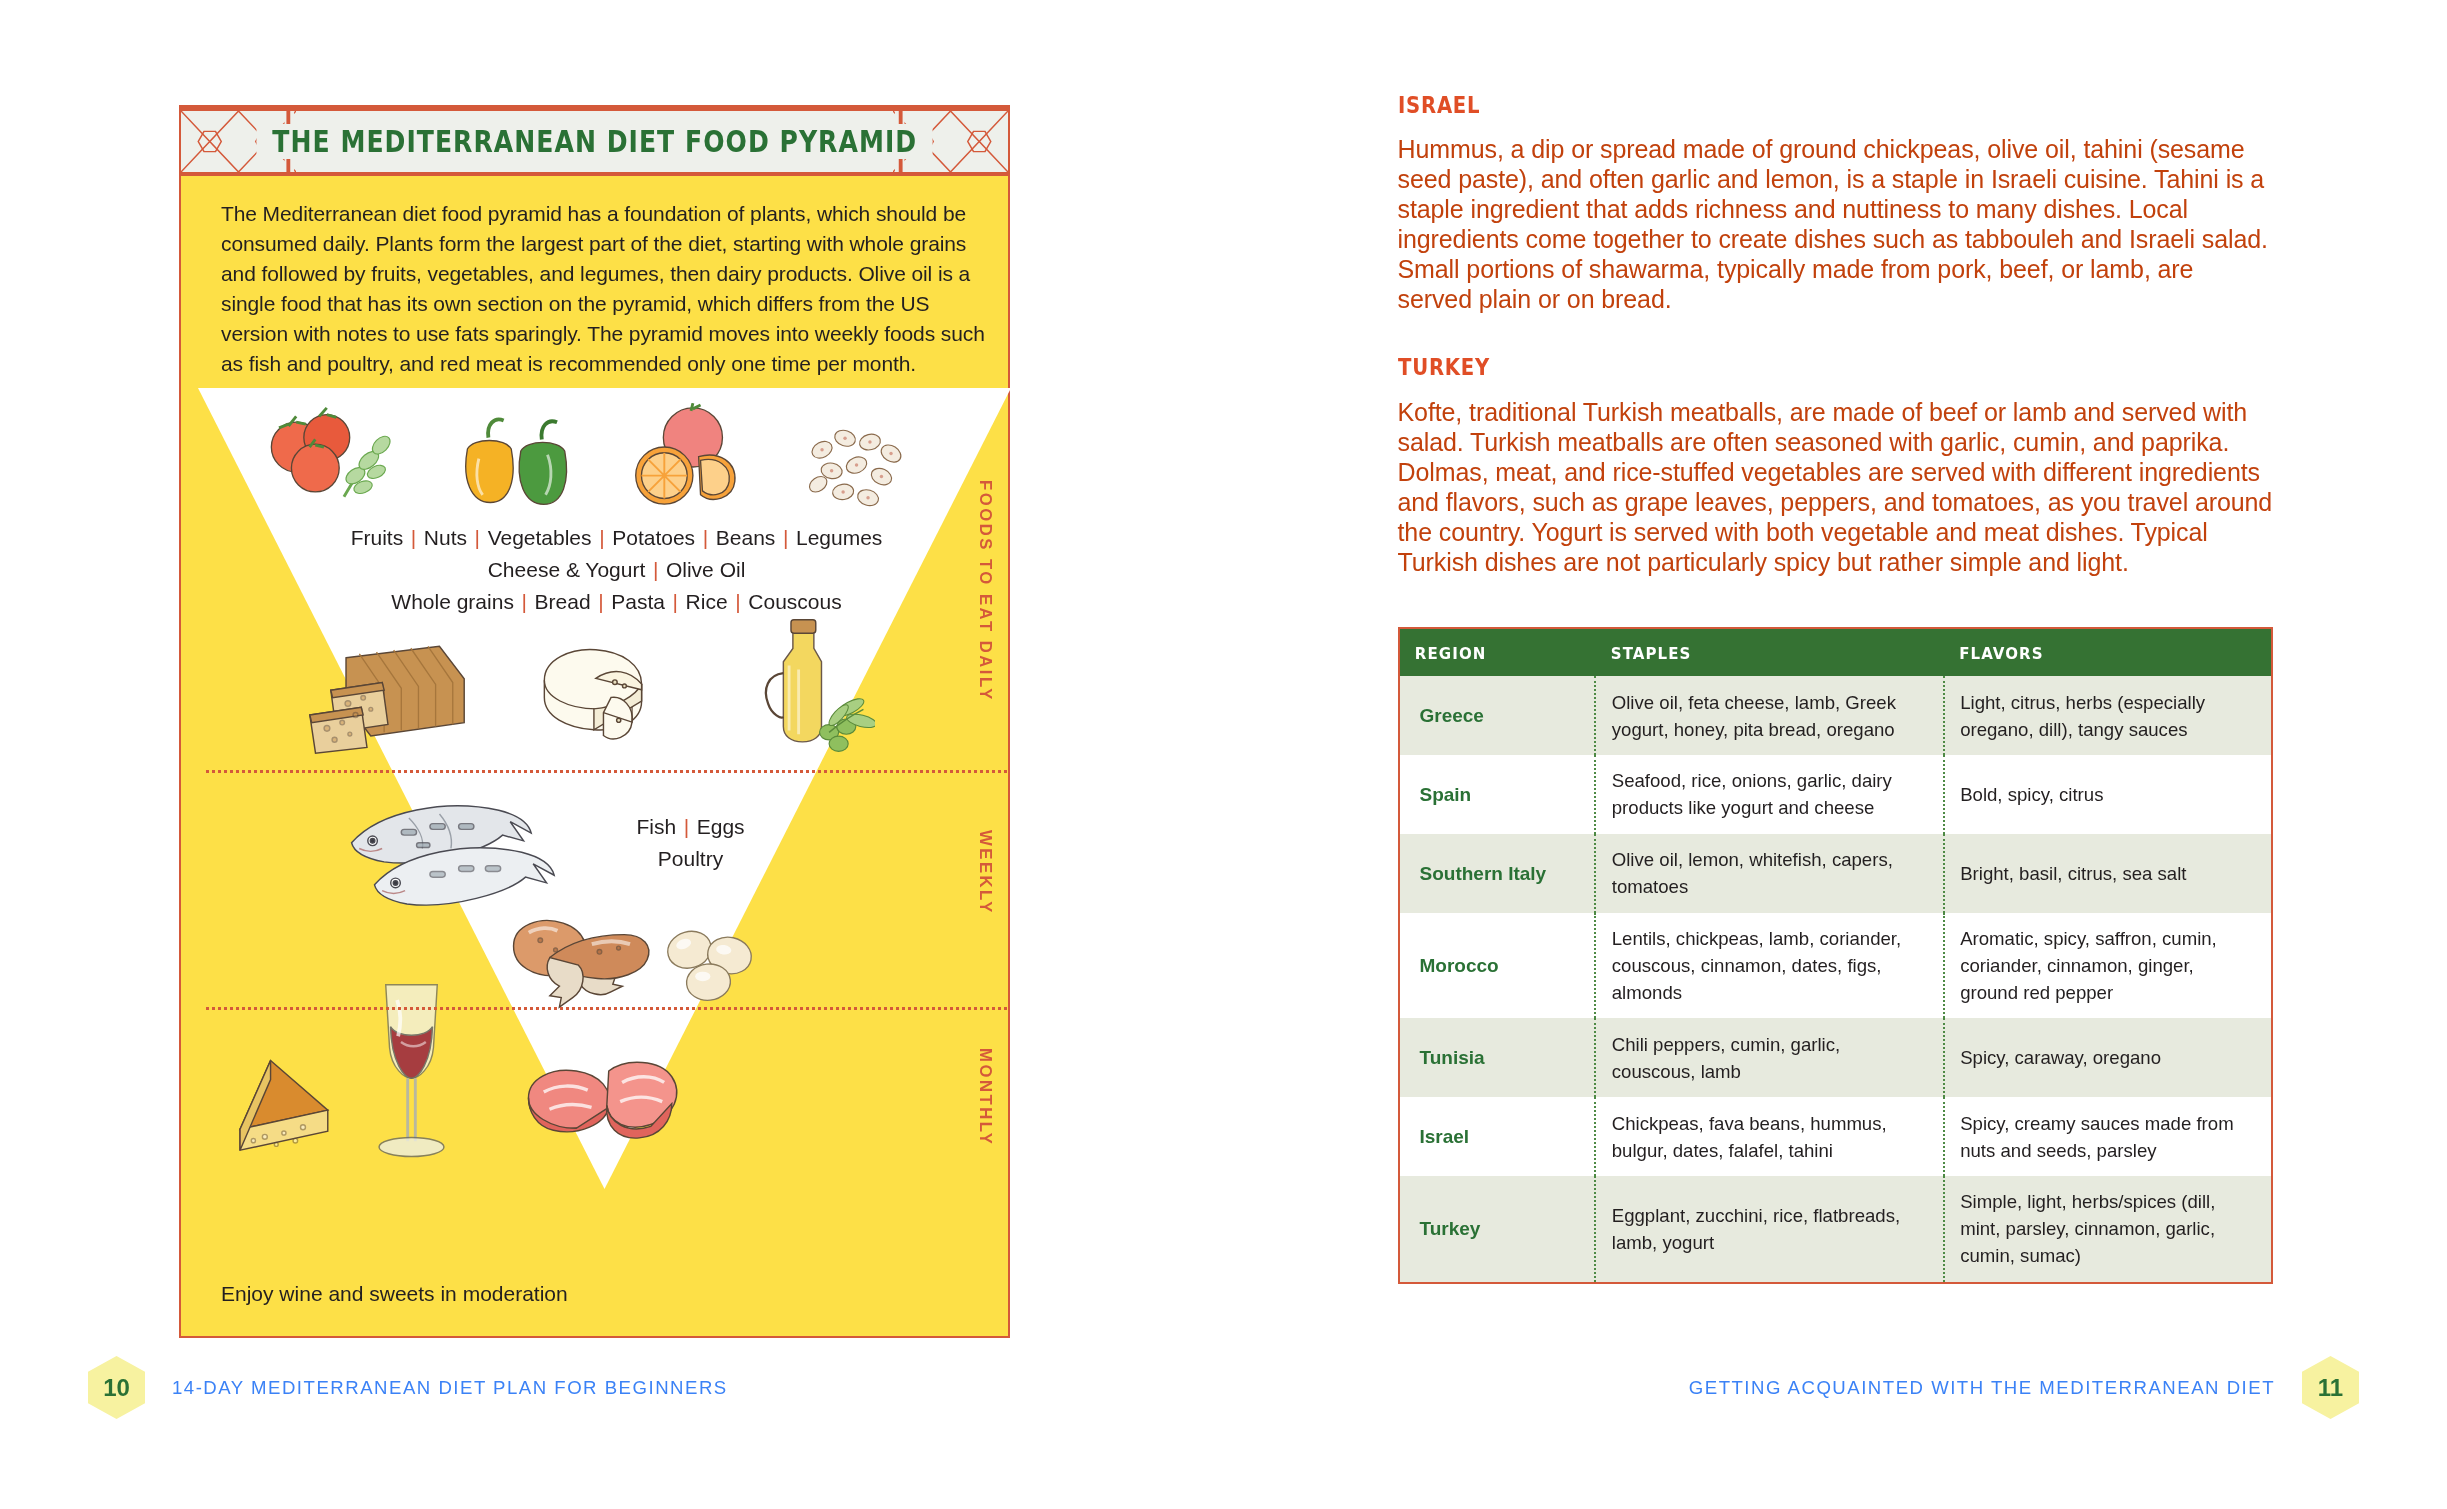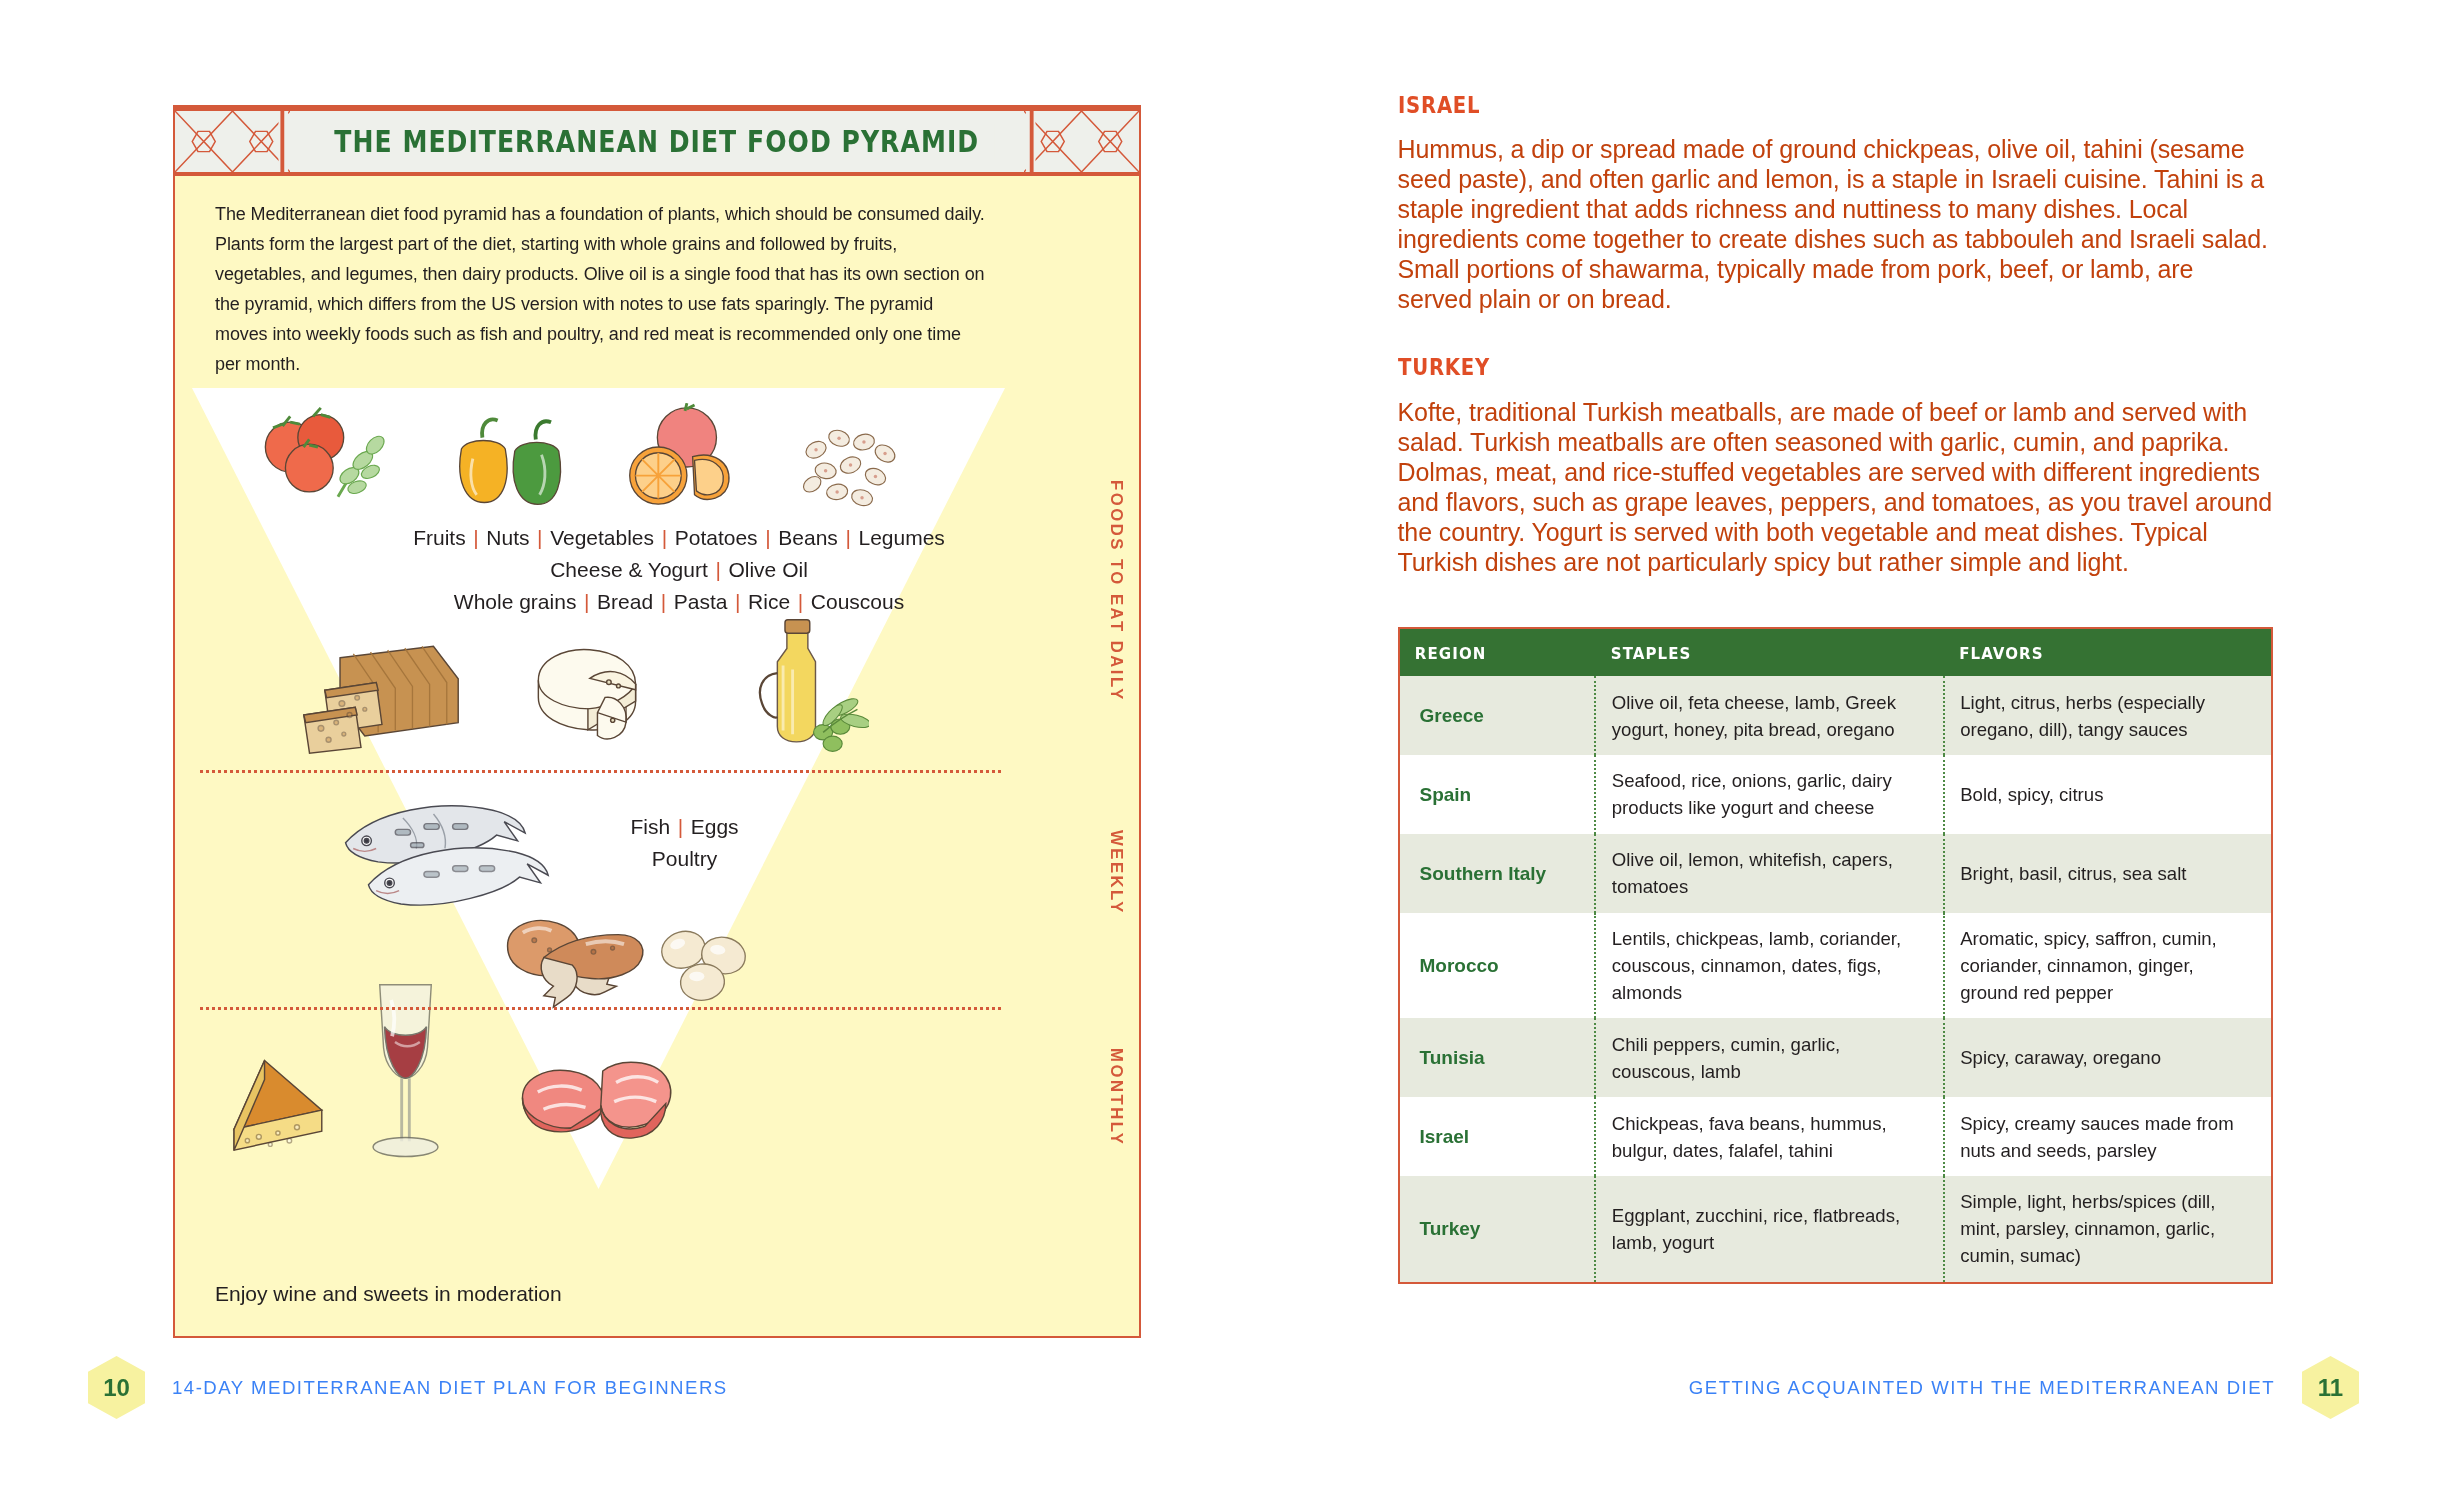--- a/index.html
+++ b/index.html
@@ -6,42 +6,42 @@
   html,body { width:2447px; height:1509px; background:#ffffff;
     font-family:"Liberation Sans", sans-serif; overflow:hidden; }
 
   .spread { position:relative; width:2447px; height:1509px; display:flex; }
   .page { position:relative; height:1509px; }
   .page-left  { width:1224px; }
   .page-right { width:1224px; }
 
   
   .panel {
-    position:absolute; left:173px; top:105px; width:968px; height:1233px;
-    background:#fef9c3; border:2.9px solid #d4593a;
+    position:absolute; left:179px; top:105px; width:831px; height:1233px;
+    background:#fde047; border:2.9px solid #d4593a;
   }
   .panel-head {
     position:relative; height:69px; background:#eef0eb;
     border-bottom:4.8px solid #d4593a; border-top:4.8px solid #d4593a;
     display:flex; align-items:center; justify-content:center; overflow:hidden;
   }
   .panel-title {
     font-family:"DejaVu Sans Condensed","Liberation Sans Narrow","Liberation Sans",sans-serif;
     font-weight:bold; font-size:30px; letter-spacing:1.1px; color:#2a7135;
     text-transform:uppercase; transform:scaleX(0.93); z-index:3;
     padding:0 17px; background:#eef0eb; white-space:nowrap;
   }
   .deco { position:absolute; top:0; height:100%; width:115px; z-index:1; }
   .deco-l { left:0; } .deco-r { right:0; }
 
   .panel-body { position:relative; height:calc(100% - 78px); }
 
   .intro {
     position:absolute; left:40px; top:23px; width:774px;
-    font-size:18px; line-height:30px; color:#231f20;
+    font-size:21px; line-height:30px; color:#231f20;
     letter-spacing:-0.1px;
   }
 
   
   .pyramid-wrap { position:absolute; left:0; top:212px; width:100%; height:801px; }
   .triangle {
     position:absolute; left:17px; top:0; width:813px; height:801px;
     background:#ffffff;
     clip-path:polygon(0% 0%, 100% 0%, 50% 100%);
   }

